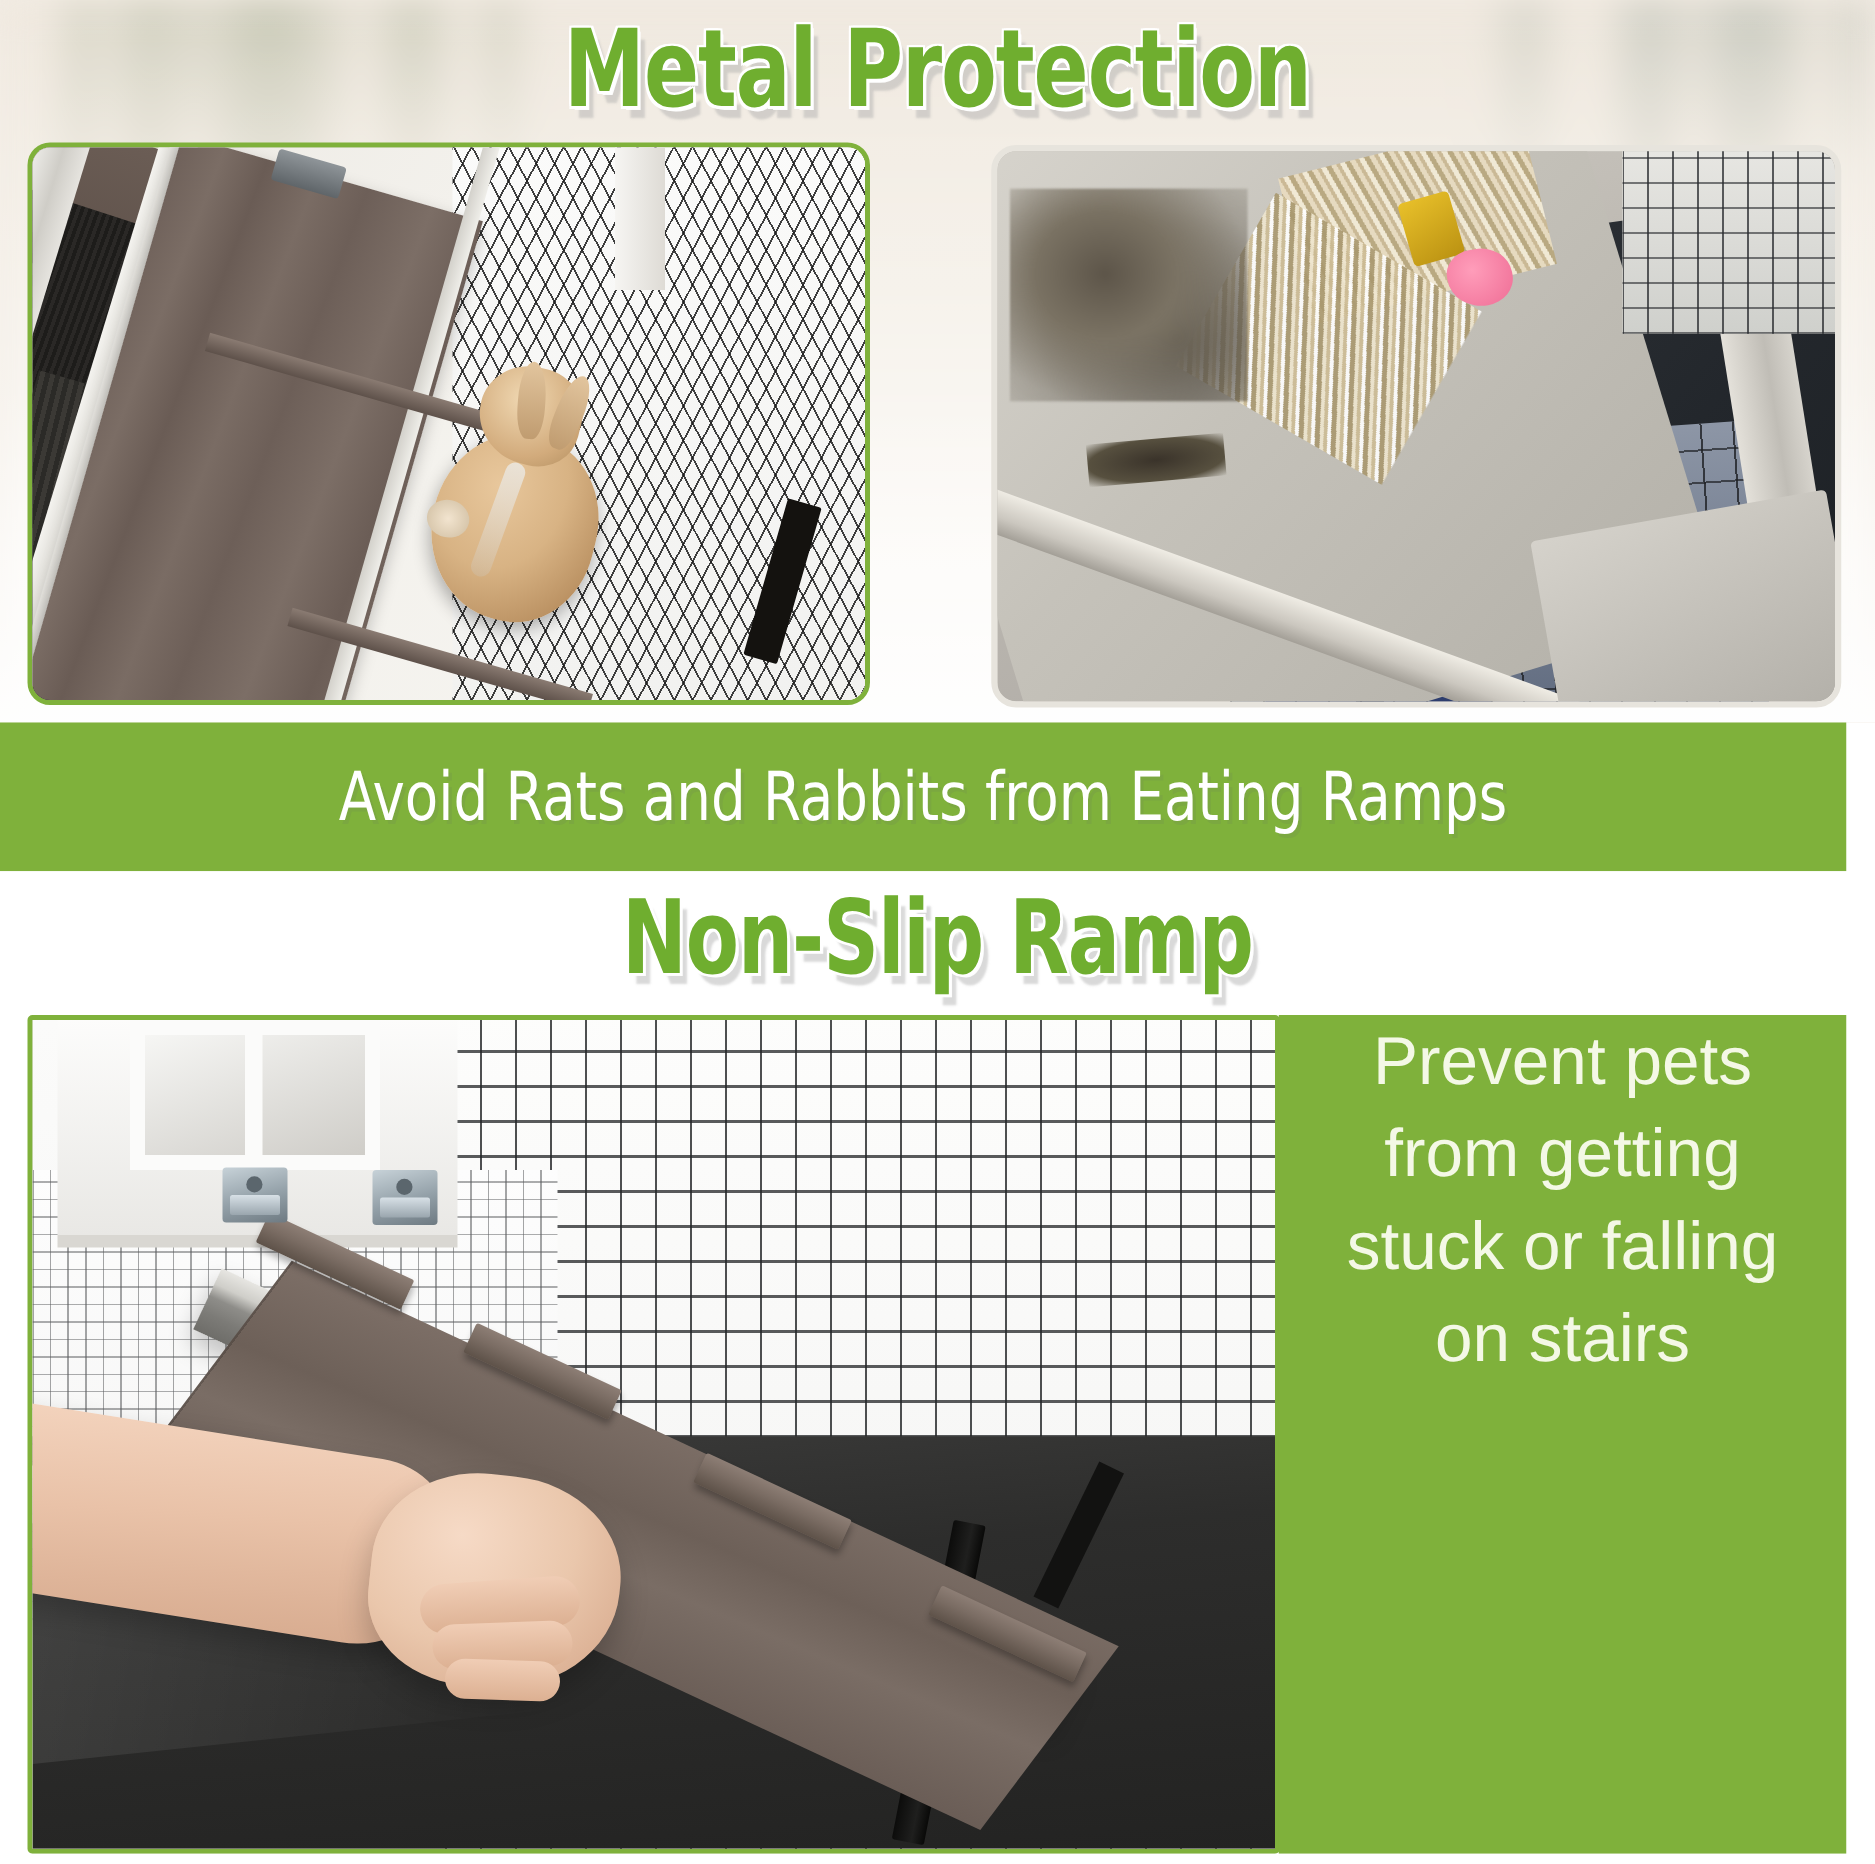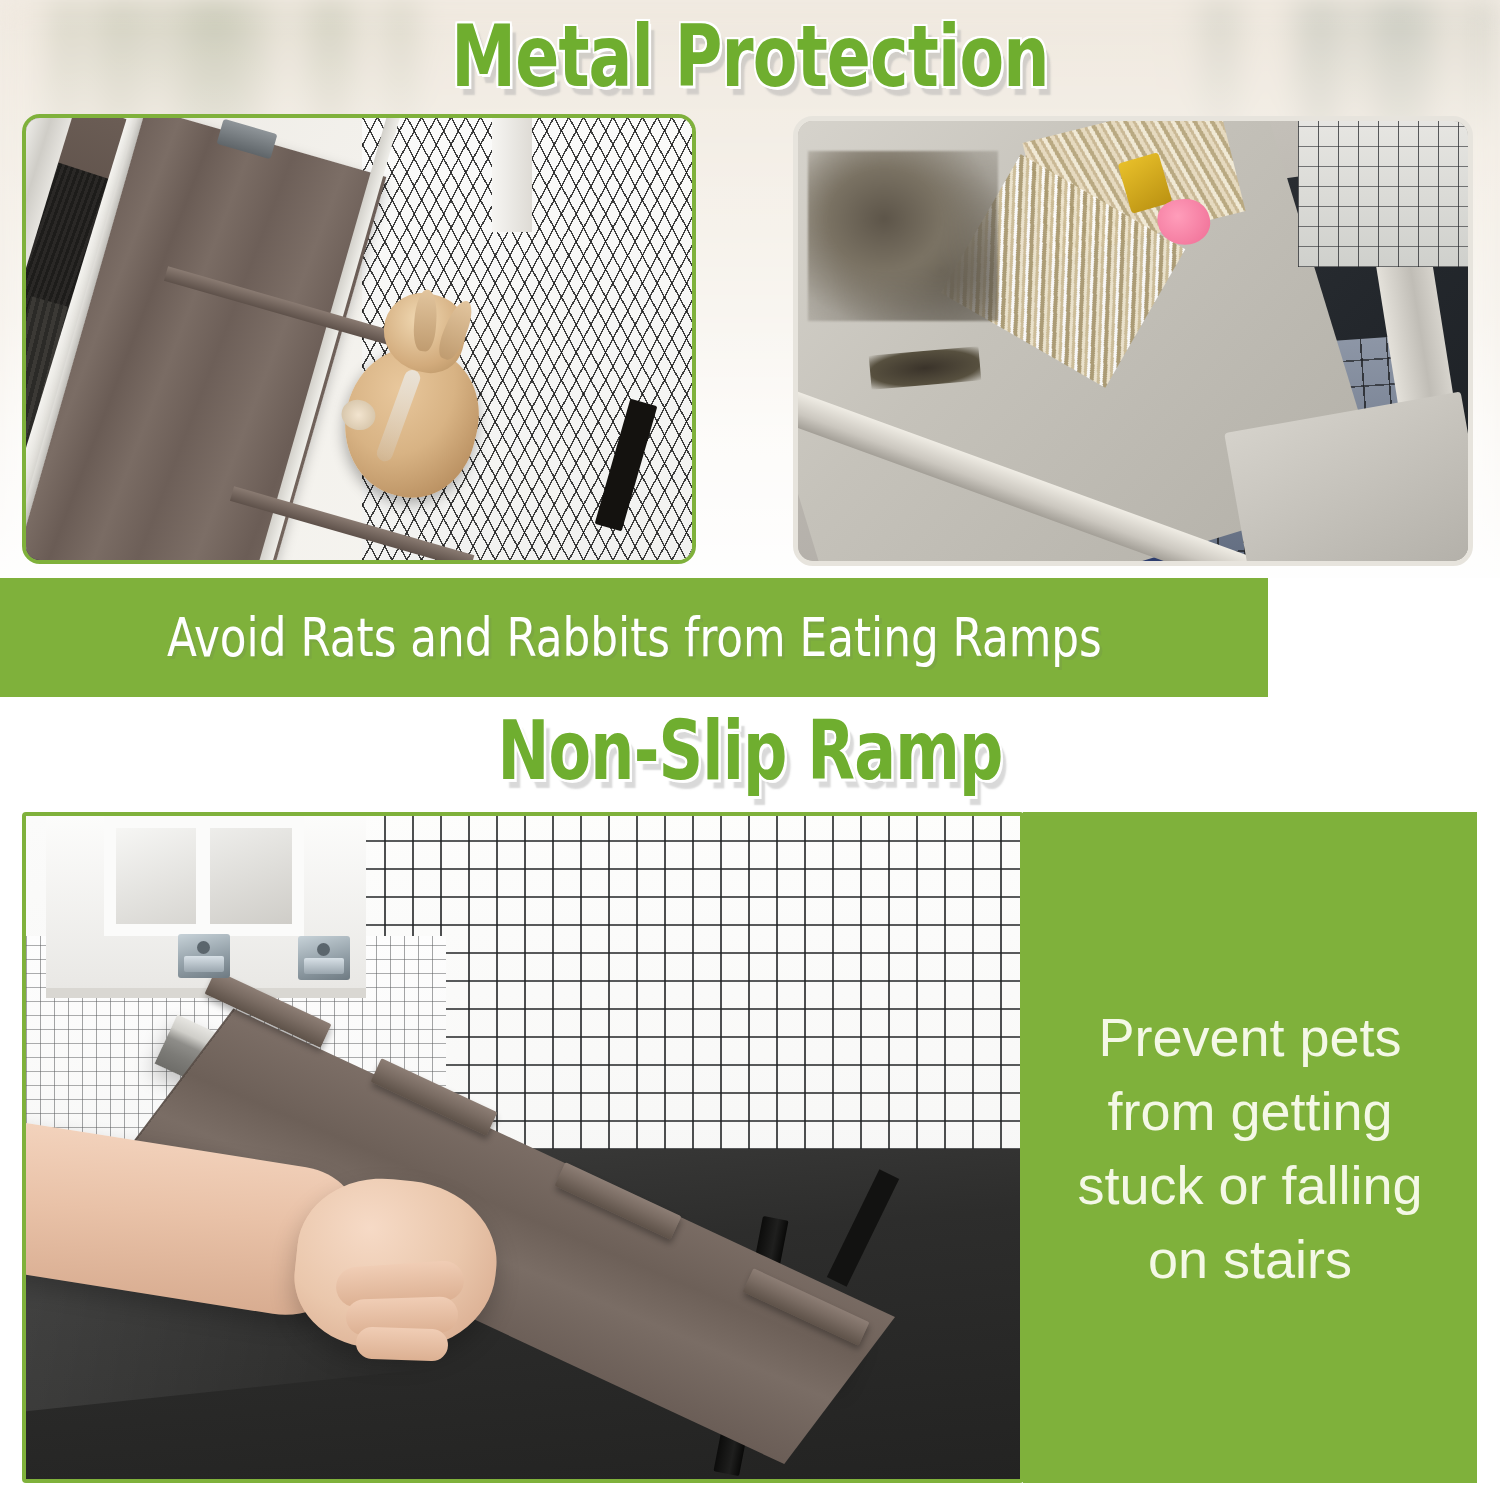--- a/index.html
+++ b/index.html
@@ -241,21 +241,21 @@
     border-radius:4px;
   }
   .toy-pink{
     position:absolute; left:360px; top:78px; width:52px; height:46px;
     background:radial-gradient(circle at 40% 35%,#ff9dba,#ef6d95); transform:rotate(-10deg);
     border-radius:40% 50% 45% 55%;
   }
 
   
   #banner-avoid-eating{
-    position:absolute; left:0; top:578px; width:1268px; height:119px;
+    position:absolute; left:0; top:578px; width:1477px; height:119px;
     background:#7fb13b;
     display:flex; align-items:center; justify-content:center;
   }
   #banner-avoid-eating .txt{
     font-family:"DejaVu Sans Condensed","Liberation Sans Narrow","Liberation Sans",sans-serif;
     font-size:54px; color:#ffffff; letter-spacing:0px;
     transform:scaleX(.9);
     text-shadow:3px 3px 0 rgba(120,160,70,.55);
   }
 
@@ -268,21 +268,21 @@
     top:703px; font-size:82px; line-height:96px;
   }
 
   #photo-hand-ramp{
     left:22px; top:812px; width:1002px; height:671px;
     border:4px solid #7fb13b; border-radius:4px;
   }
   #panel-prevent{
     position:absolute; left:1023px; top:812px; width:454px; height:671px;
     background:#7fb13b;
-    display:flex; align-items:center; justify-content:center;
+    display:flex; justify-content:center;
   }
   #panel-prevent .txt{
     font-size:54px; line-height:74px; color:#f4f8e6; text-align:center;
     padding:0 26px; white-space:pre-line;
   }
 
   
   .p3-bg{position:absolute;inset:0;background:linear-gradient(180deg,#fbfbfa 0%,#f6f6f5 58%,#efefee 100%);}
   .p3-mesh{
     position:absolute; left:330px; top:-10px; right:-10px; height:680px;

